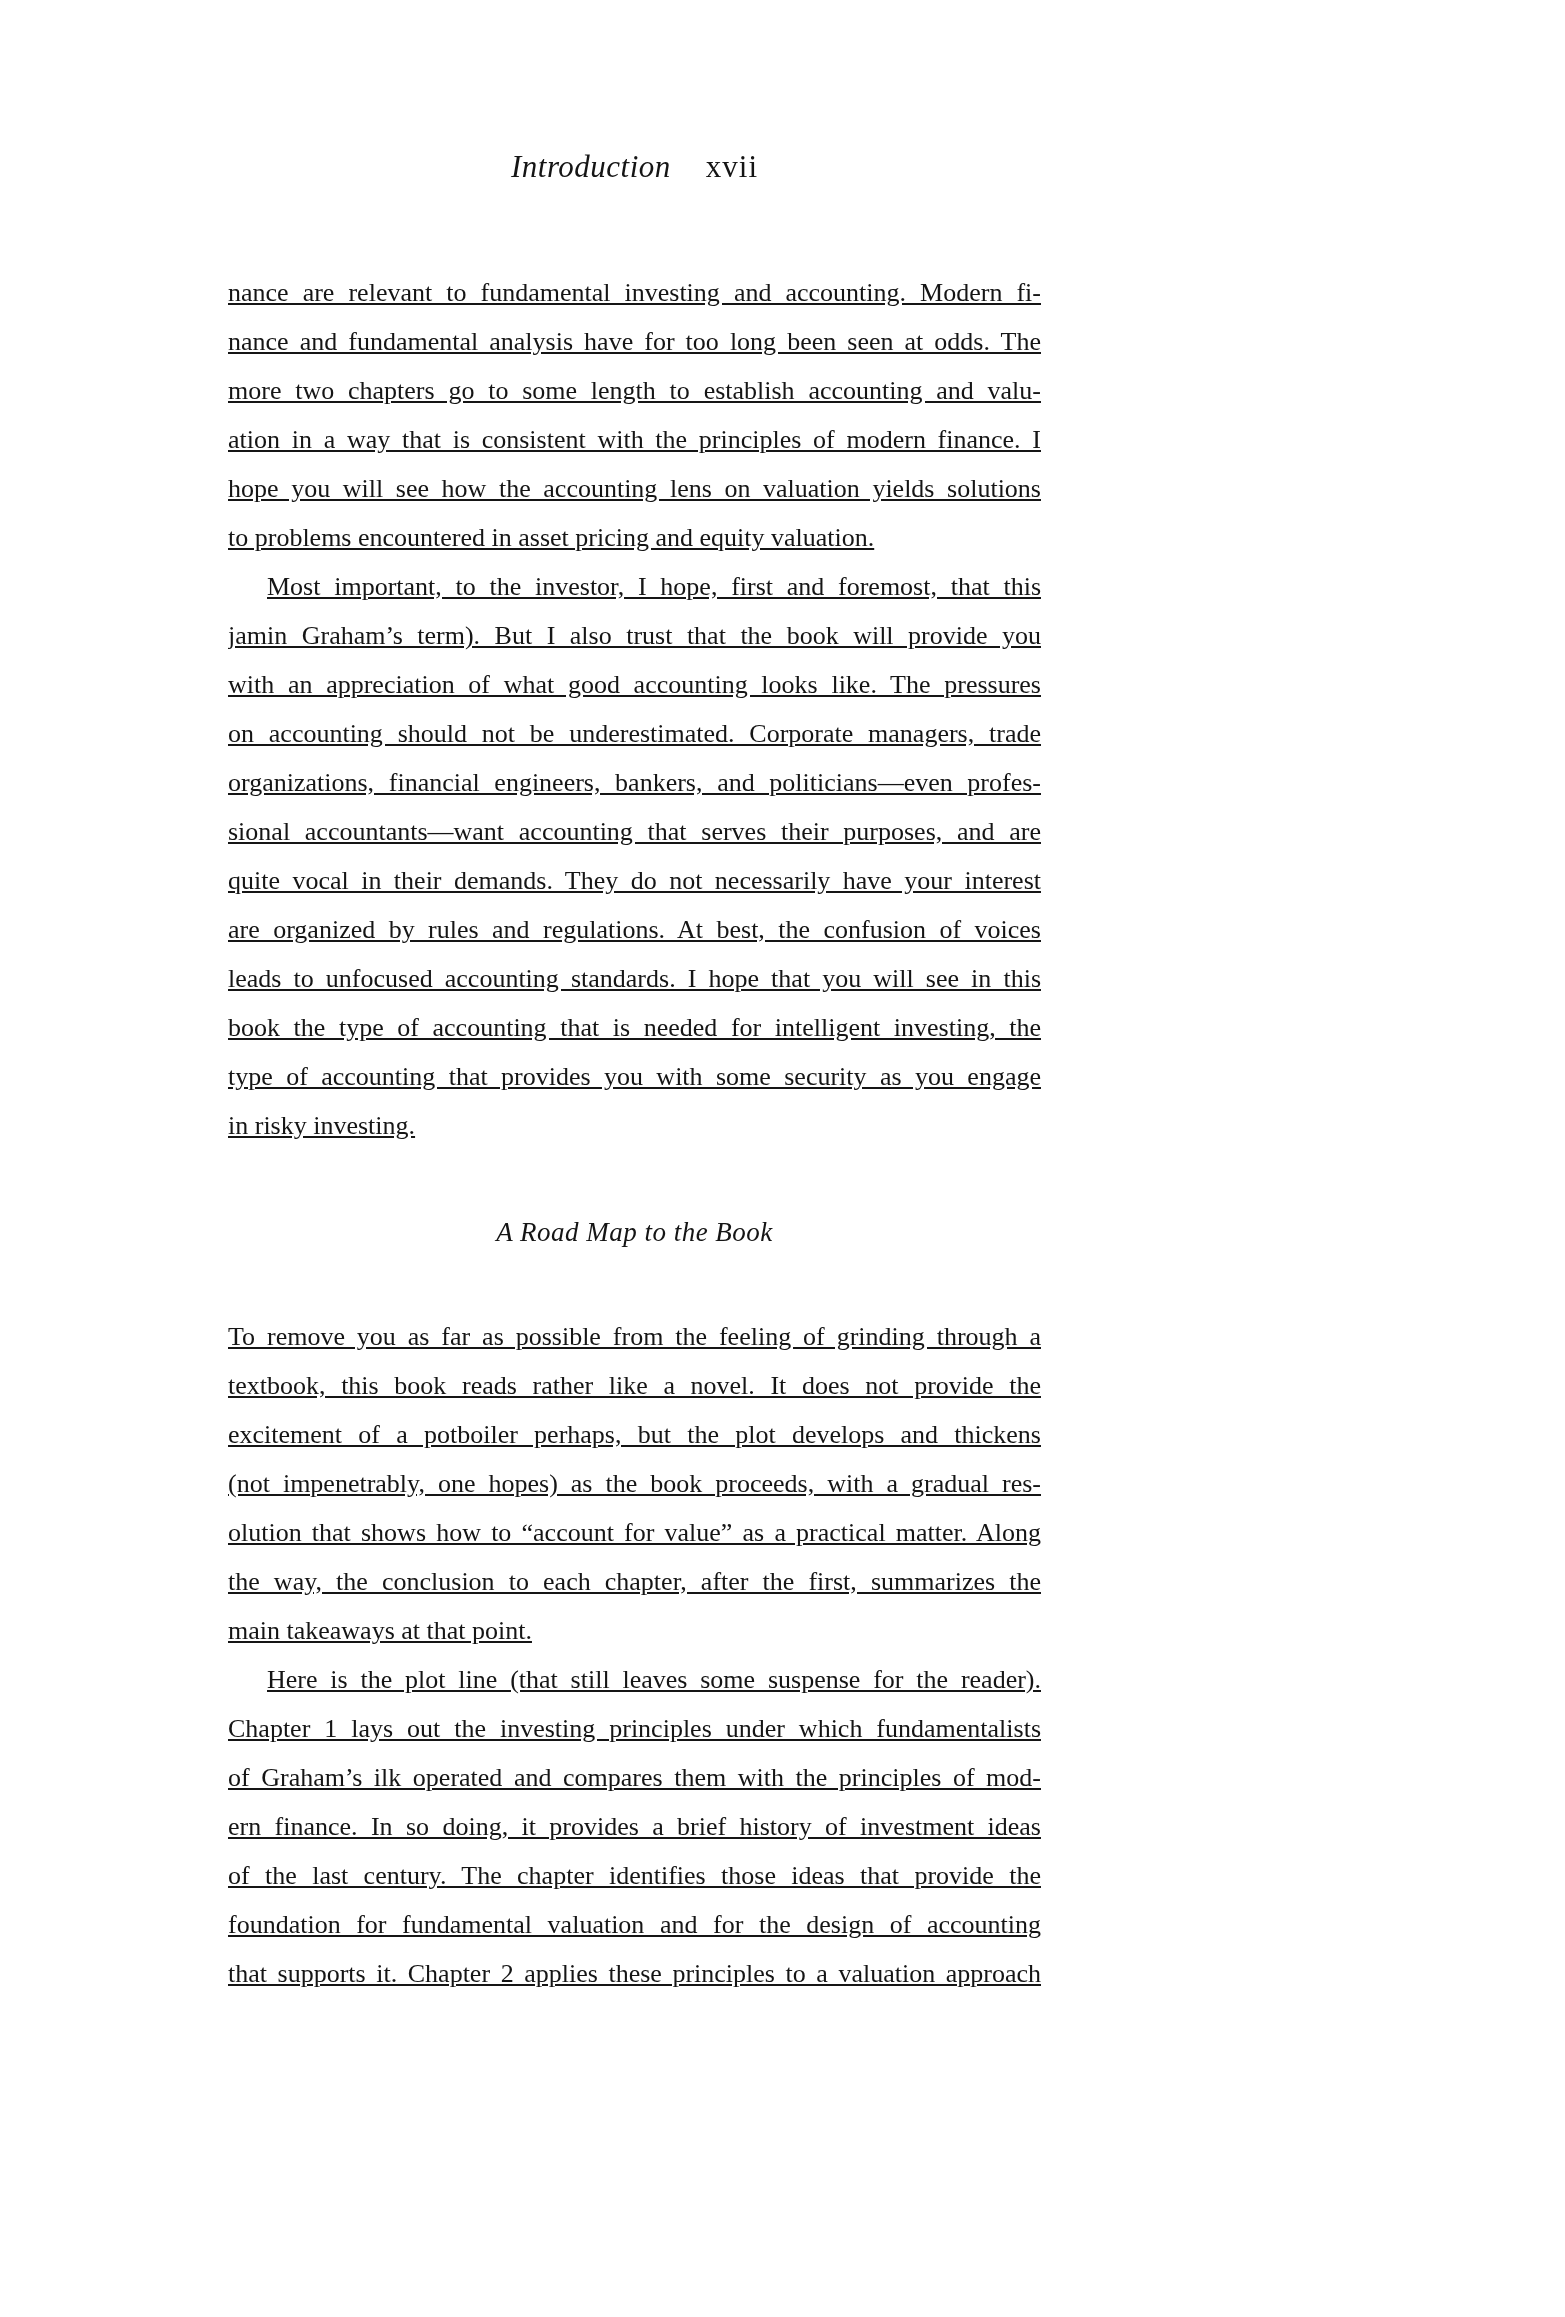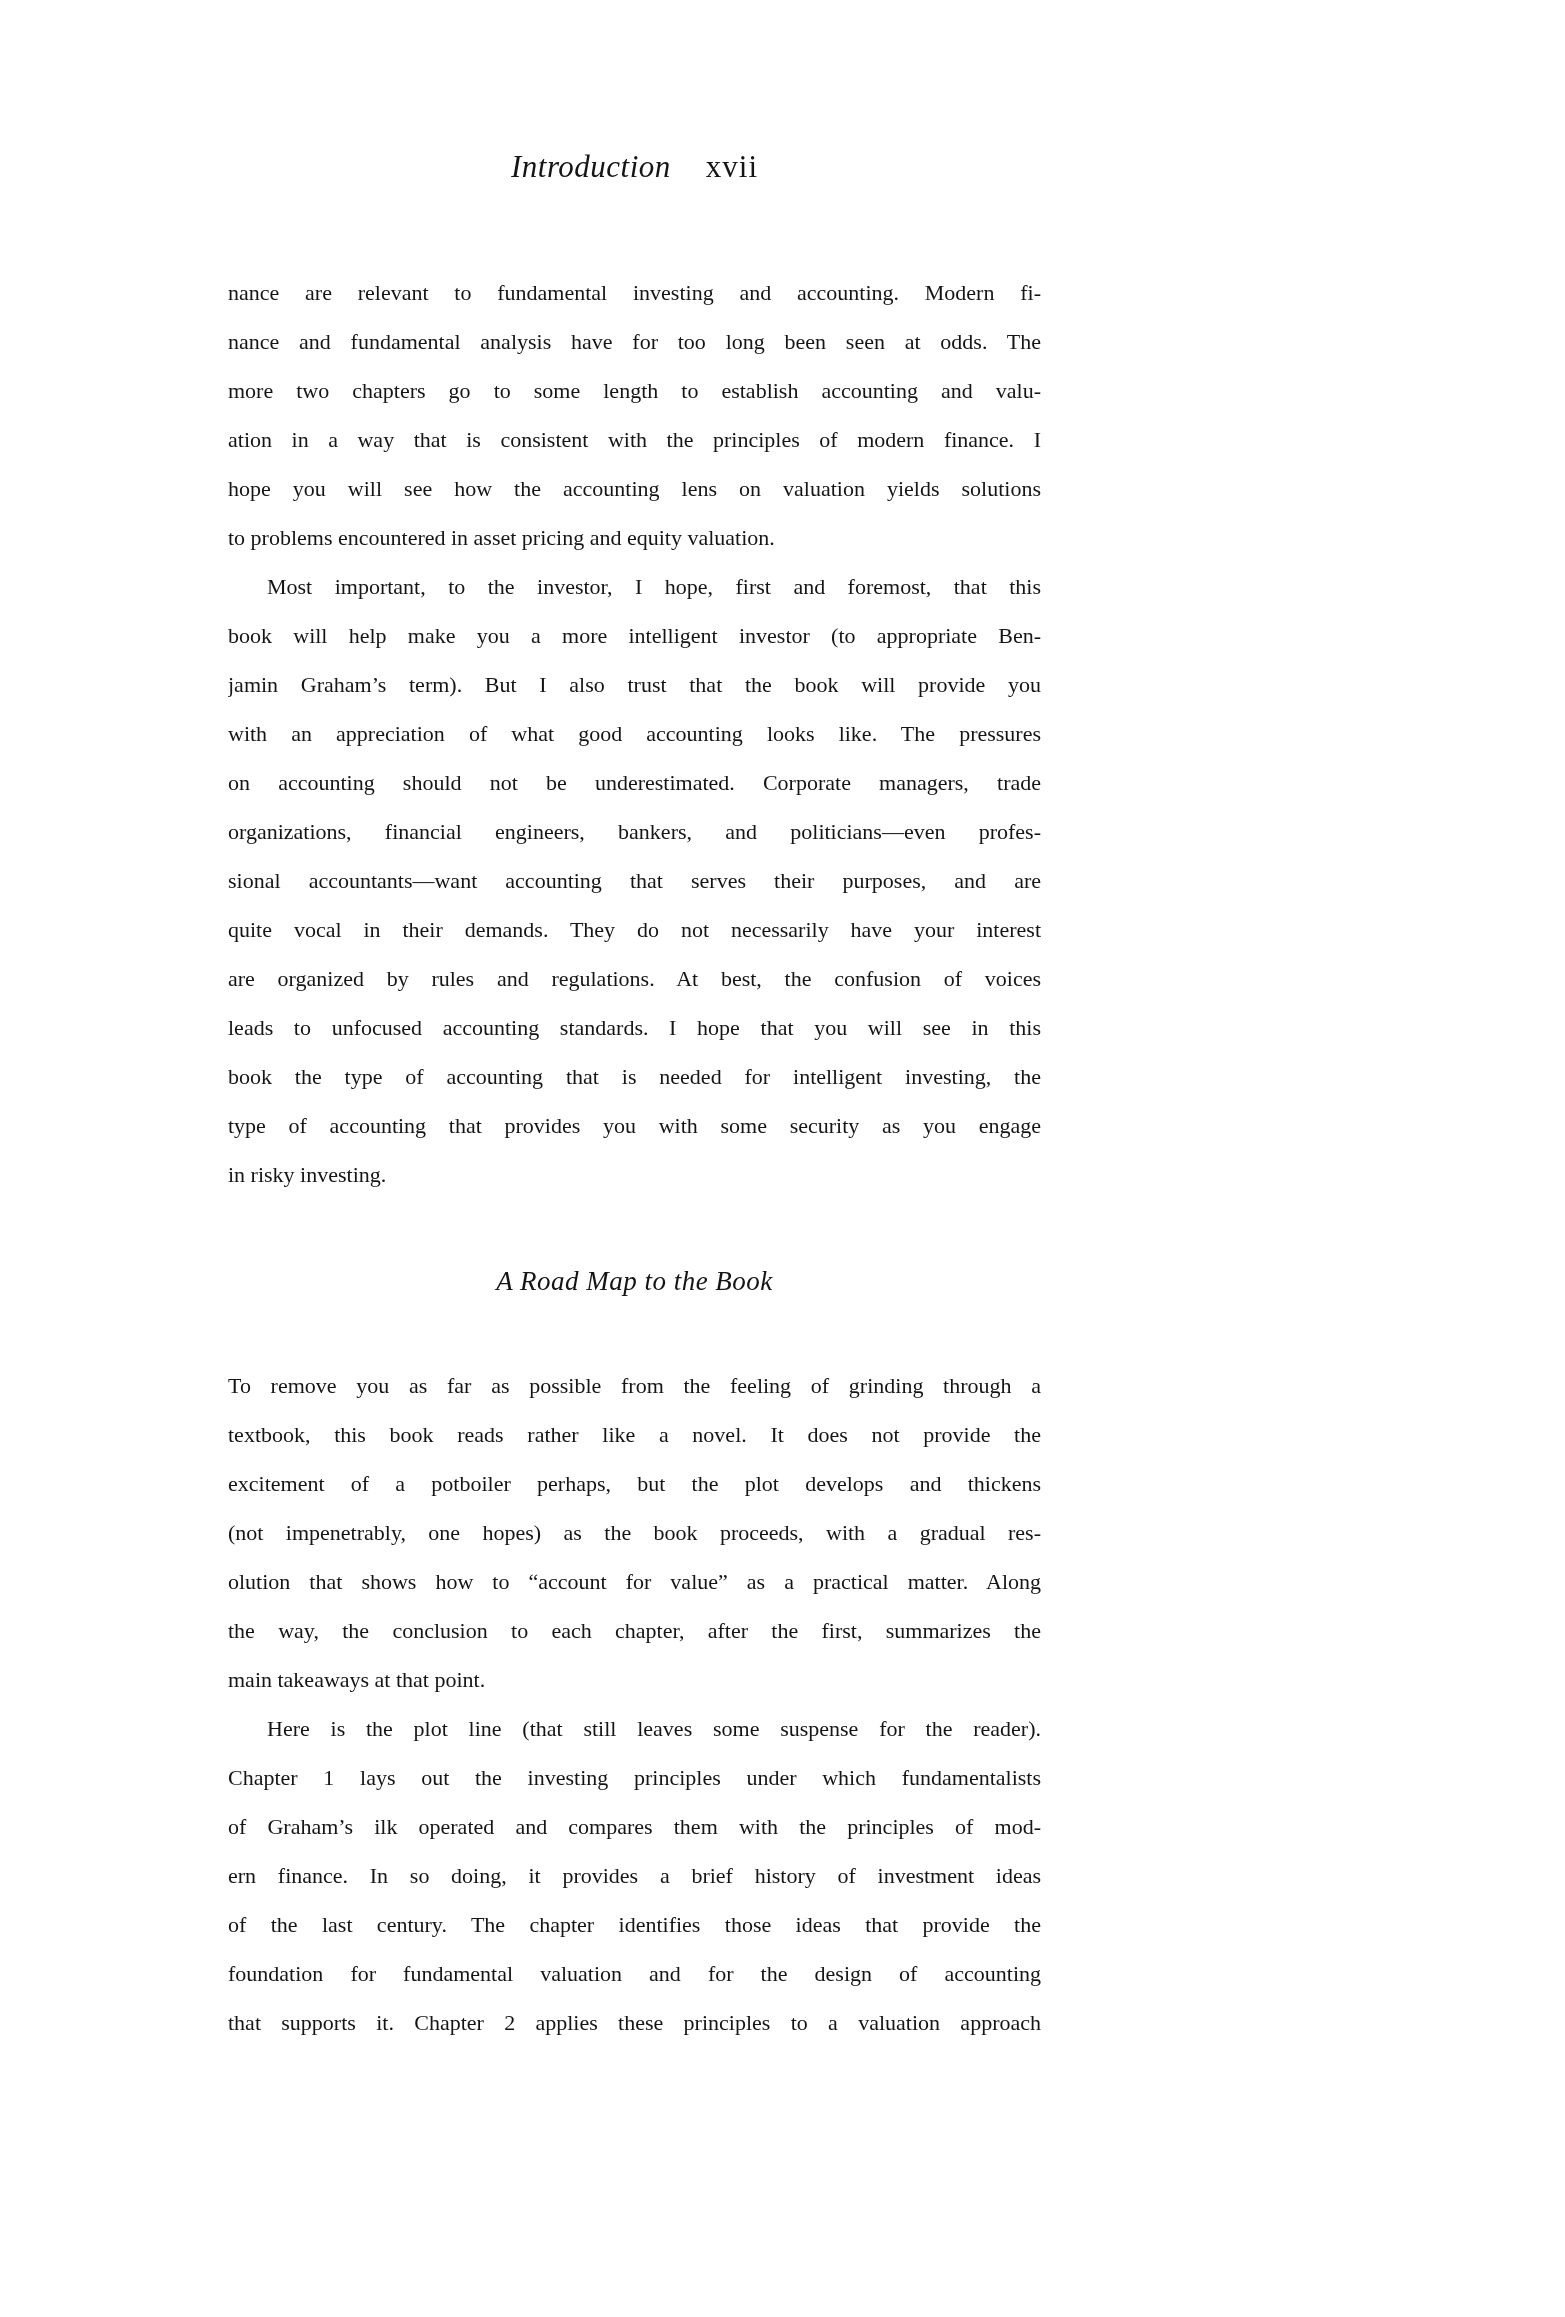--- a/index.html
+++ b/index.html
@@ -29,28 +29,29 @@
   }
   .running-head .book-part {
     font-style: italic;
     letter-spacing: 0.5px;
   }
   .running-head .folio {
     letter-spacing: 1px;
   }
   .paragraph { margin: 0; }
   .body-line {
-    font-size: 22px;
+    font-size: 26px;
     line-height: 49px;
     height: 49px;
     text-align: justify;
     text-align-last: justify;
     text-justify: inter-word;
     overflow: hidden;
     white-space: nowrap;
+    text-decoration: underline;
   }
   .body-line.justified { white-space: normal; }
   .body-line.last {
     text-align: right;
     text-align-last: left;
   }
   .body-line.indent { text-indent: 39px; }
   .section-heading {
     font-style: italic;
     font-size: 27px;
@@ -72,21 +73,20 @@
       <div class="paragraph">
         <div class="body-line justified">nance are relevant to fundamental investing and accounting. Modern fi-</div>
         <div class="body-line justified">nance and fundamental analysis have for too long been seen at odds. The</div>
         <div class="body-line justified">more two chapters go to some length to establish accounting and valu-</div>
         <div class="body-line justified">ation in a way that is consistent with the principles of modern finance. I</div>
         <div class="body-line justified">hope you will see how the accounting lens on valuation yields solutions</div>
         <div class="body-line justified last">to problems encountered in asset pricing and equity valuation.</div>
       </div>
       <div class="paragraph">
         <div class="body-line justified indent">Most important, to the investor, I hope, first and foremost, that this</div>
-        <div class="body-line justified">book will help make you a more intelligent investor (to appropriate Ben-</div>
         <div class="body-line justified">jamin Graham’s term). But I also trust that the book will provide you</div>
         <div class="body-line justified">with an appreciation of what good accounting looks like. The pressures</div>
         <div class="body-line justified">on accounting should not be underestimated. Corporate managers, trade</div>
         <div class="body-line justified">organizations, financial engineers, bankers, and politicians—even profes-</div>
         <div class="body-line justified">sional accountants—want accounting that serves their purposes, and are</div>
         <div class="body-line justified">quite vocal in their demands. They do not necessarily have your interest</div>
         <div class="body-line justified">are organized by rules and regulations. At best, the confusion of voices</div>
         <div class="body-line justified">leads to unfocused accounting standards. I hope that you will see in this</div>
         <div class="body-line justified">book the type of accounting that is needed for intelligent investing, the</div>
         <div class="body-line justified">type of accounting that provides you with some security as you engage</div>

